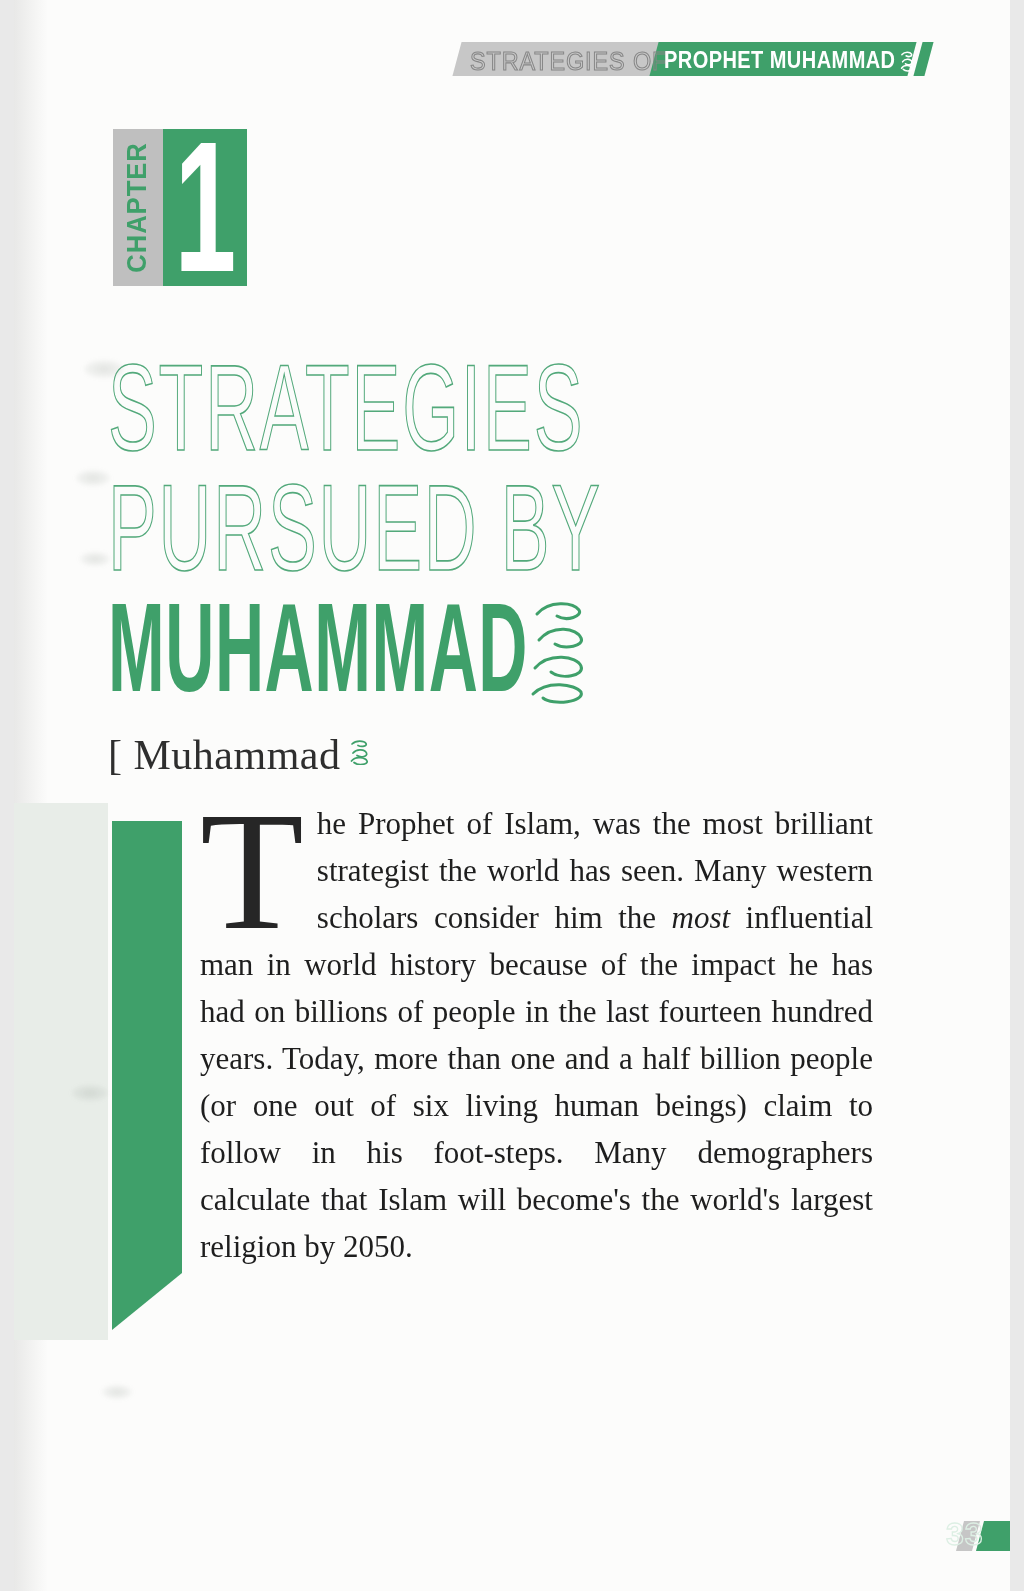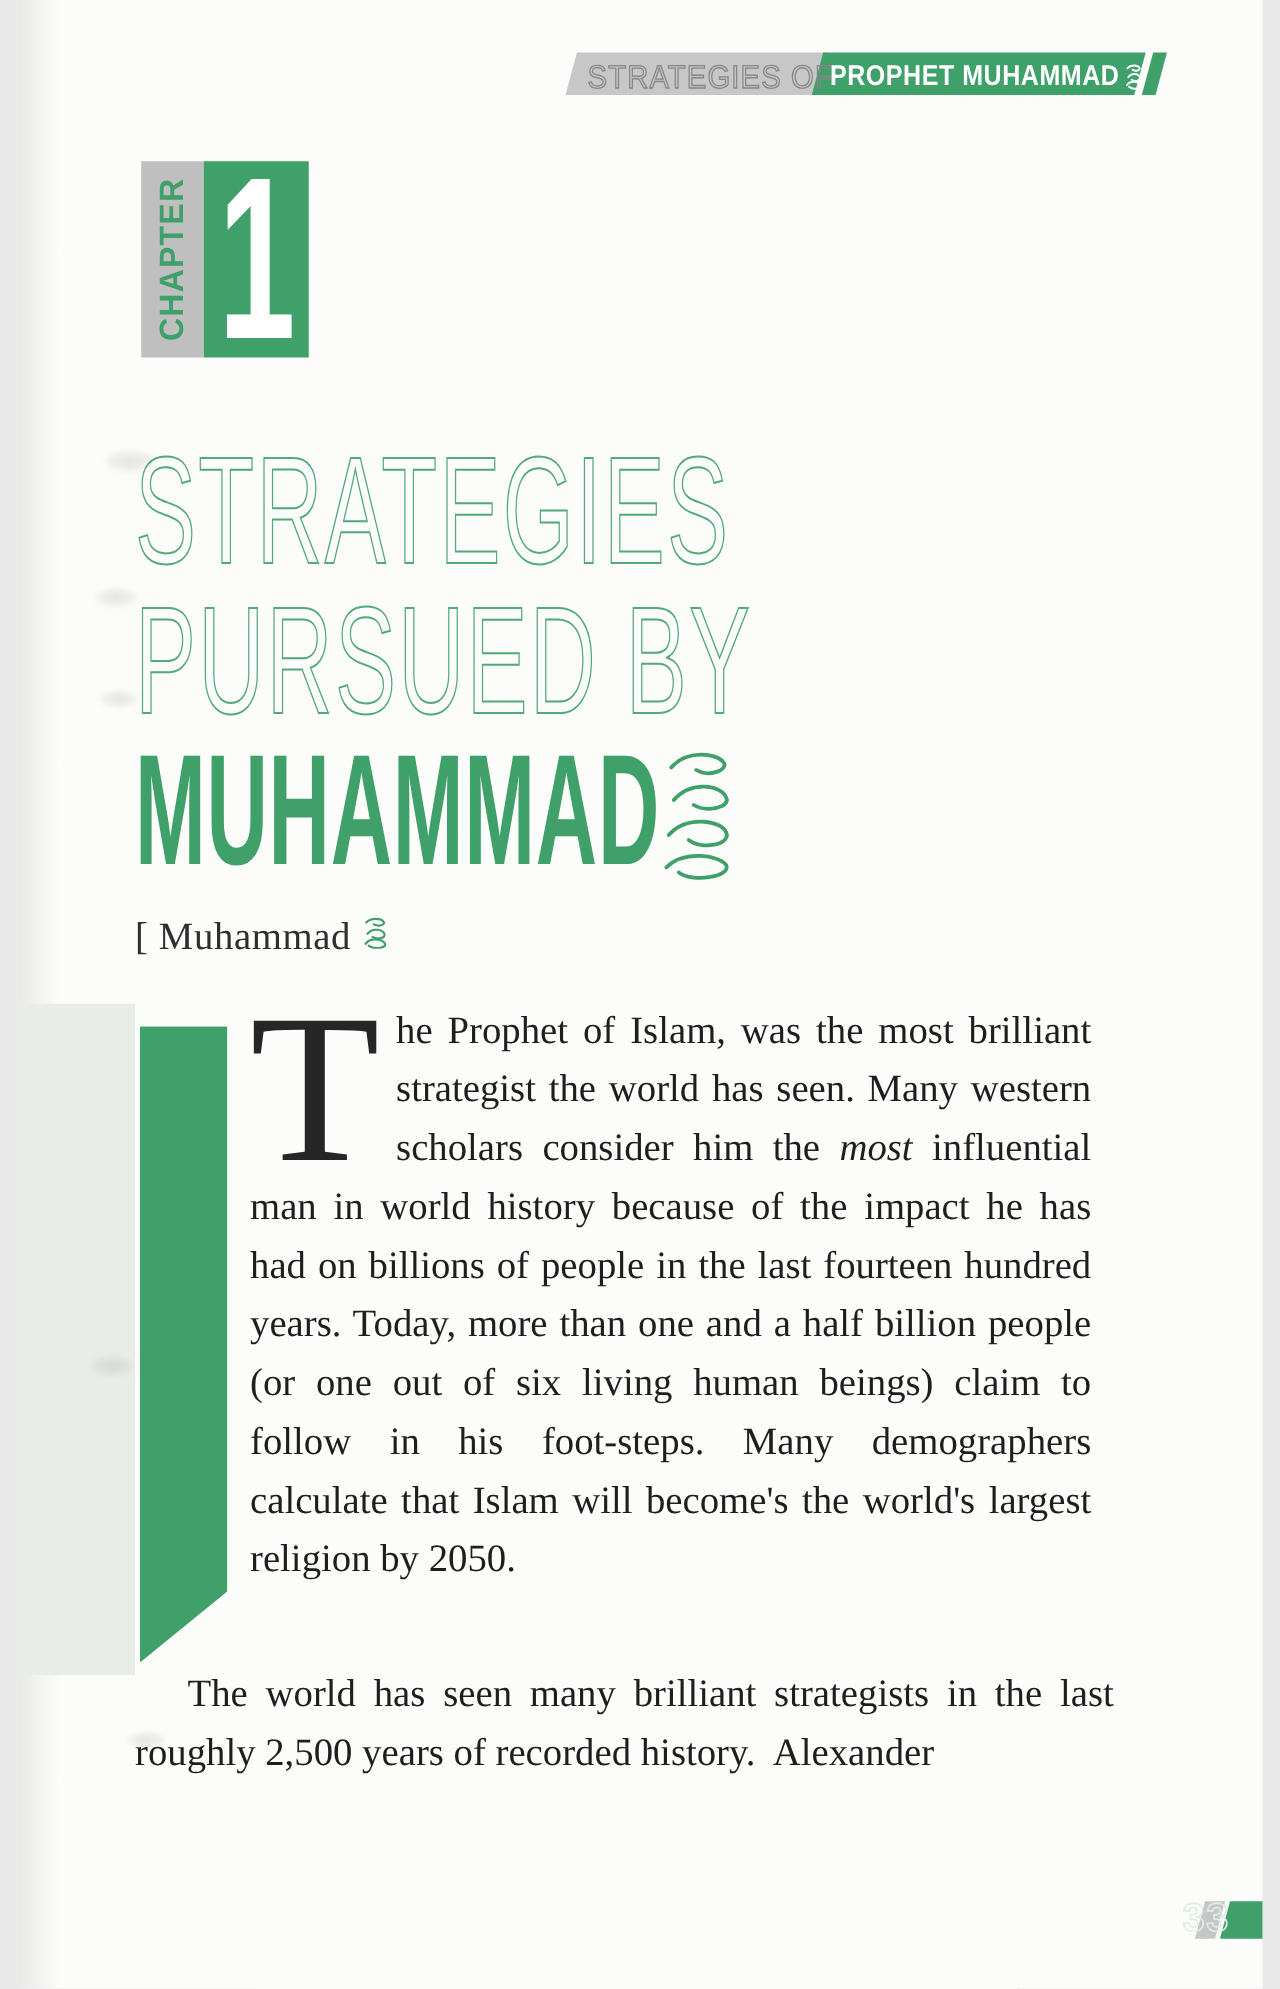--- a/index.html
+++ b/index.html
@@ -70,21 +70,21 @@
   .title-line2 { top:467px; }
   .title-bold {
     top:585px; font-size:126px; font-weight:bold; letter-spacing:1px;
     color:#3fa06a; transform:scaleX(0.54);
   }
   .title-calligraphy { position:absolute; left:512px; top:596px; }
 
   
   .subtitle {
     position:absolute; left:94px; top:731px; white-space:nowrap;
-    font-size:31px; color:#2e2e2e; letter-spacing:0.5px;
+    font-size:42px; color:#2e2e2e; letter-spacing:0.5px;
     display:flex; align-items:center;
   }
   .subtitle svg { margin:0 9px; position:relative; top:-3px; }
 
   
   .margin-tint { position:absolute; left:0; top:803px; width:94px; height:537px; background:#e8ede8; }
   .green-bar {
     position:absolute; left:98px; top:821px; width:70px; height:509px; background:#3fa06a;
     clip-path:polygon(0 0, 100% 0, 100% 88.8%, 0 100%);
   }
@@ -171,21 +171,20 @@
     </svg>
   </div>
 
   <div class="margin-tint"></div>
   <div class="green-bar"></div>
 
   <div class="para1">
     <span class="dropcap">T</span><span>he Prophet of Islam, was the most brilliant strategist the world has seen. Many western scholars consider him the </span><span class="italic">most</span><span> influential man in world history because of the impact he has had on billions of people in the last fourteen hundred years. Today, more than one and a half billion people (or one out of six living human beings) claim to follow in his foot-steps. Many demographers calculate that Islam will become's the world's largest religion by 2050.</span>
   </div>
 
-  <div class="para2">The world has seen many brilliant strategists in the last roughly 2,500 years of recorded history.&nbsp; Alexander</div>
 
   <div class="folio-gray"></div>
   <div class="folio-green"></div>
   <div class="folio-number">33</div>
 
   <div class="smudge" style="left:70px; top:360px; width:40px; height:18px;"></div>
   <div class="smudge" style="left:62px; top:470px; width:34px; height:16px;"></div>
   <div class="smudge" style="left:66px; top:552px; width:30px; height:14px;"></div>
   <div class="smudge" style="left:58px; top:1085px; width:36px; height:16px;"></div>
   <div class="smudge" style="left:88px; top:1385px; width:30px; height:14px;"></div>

